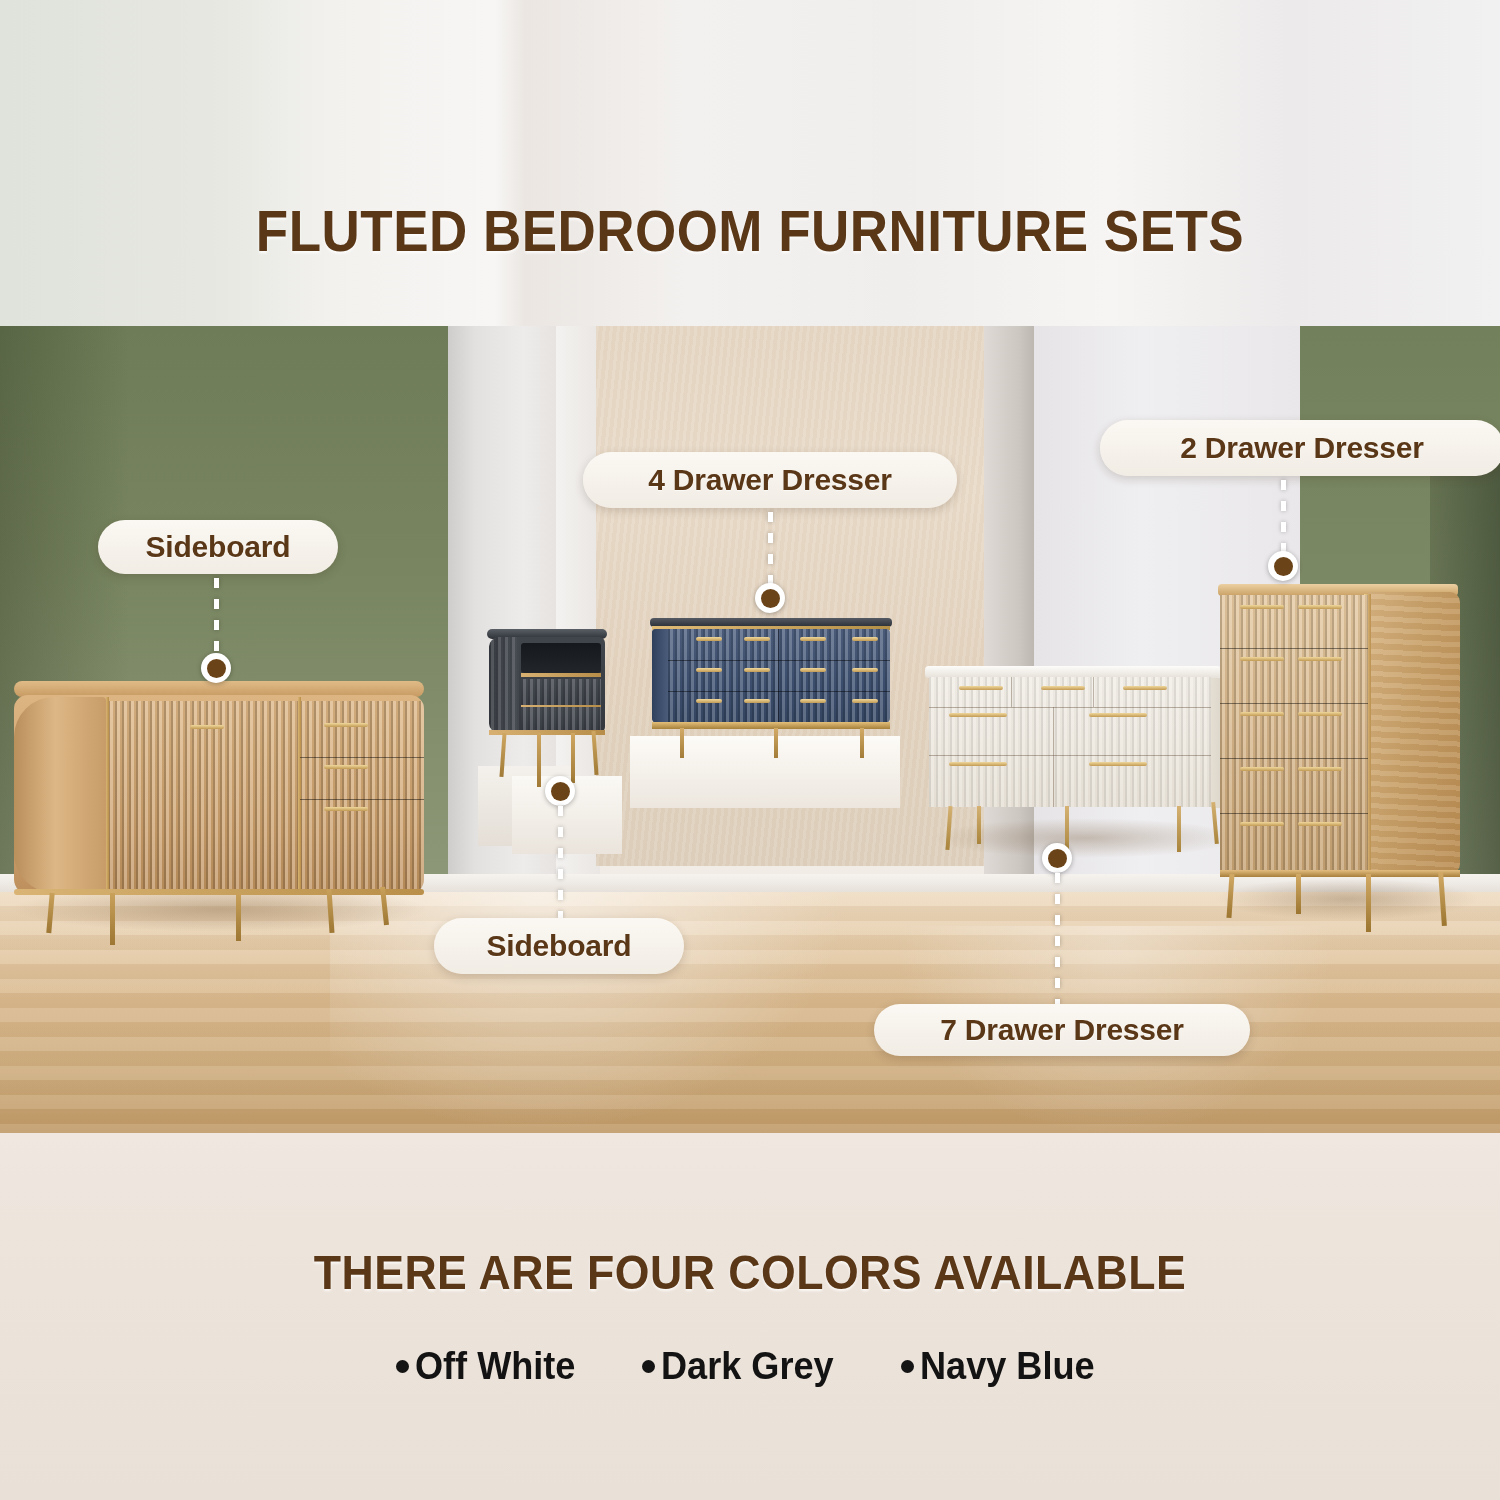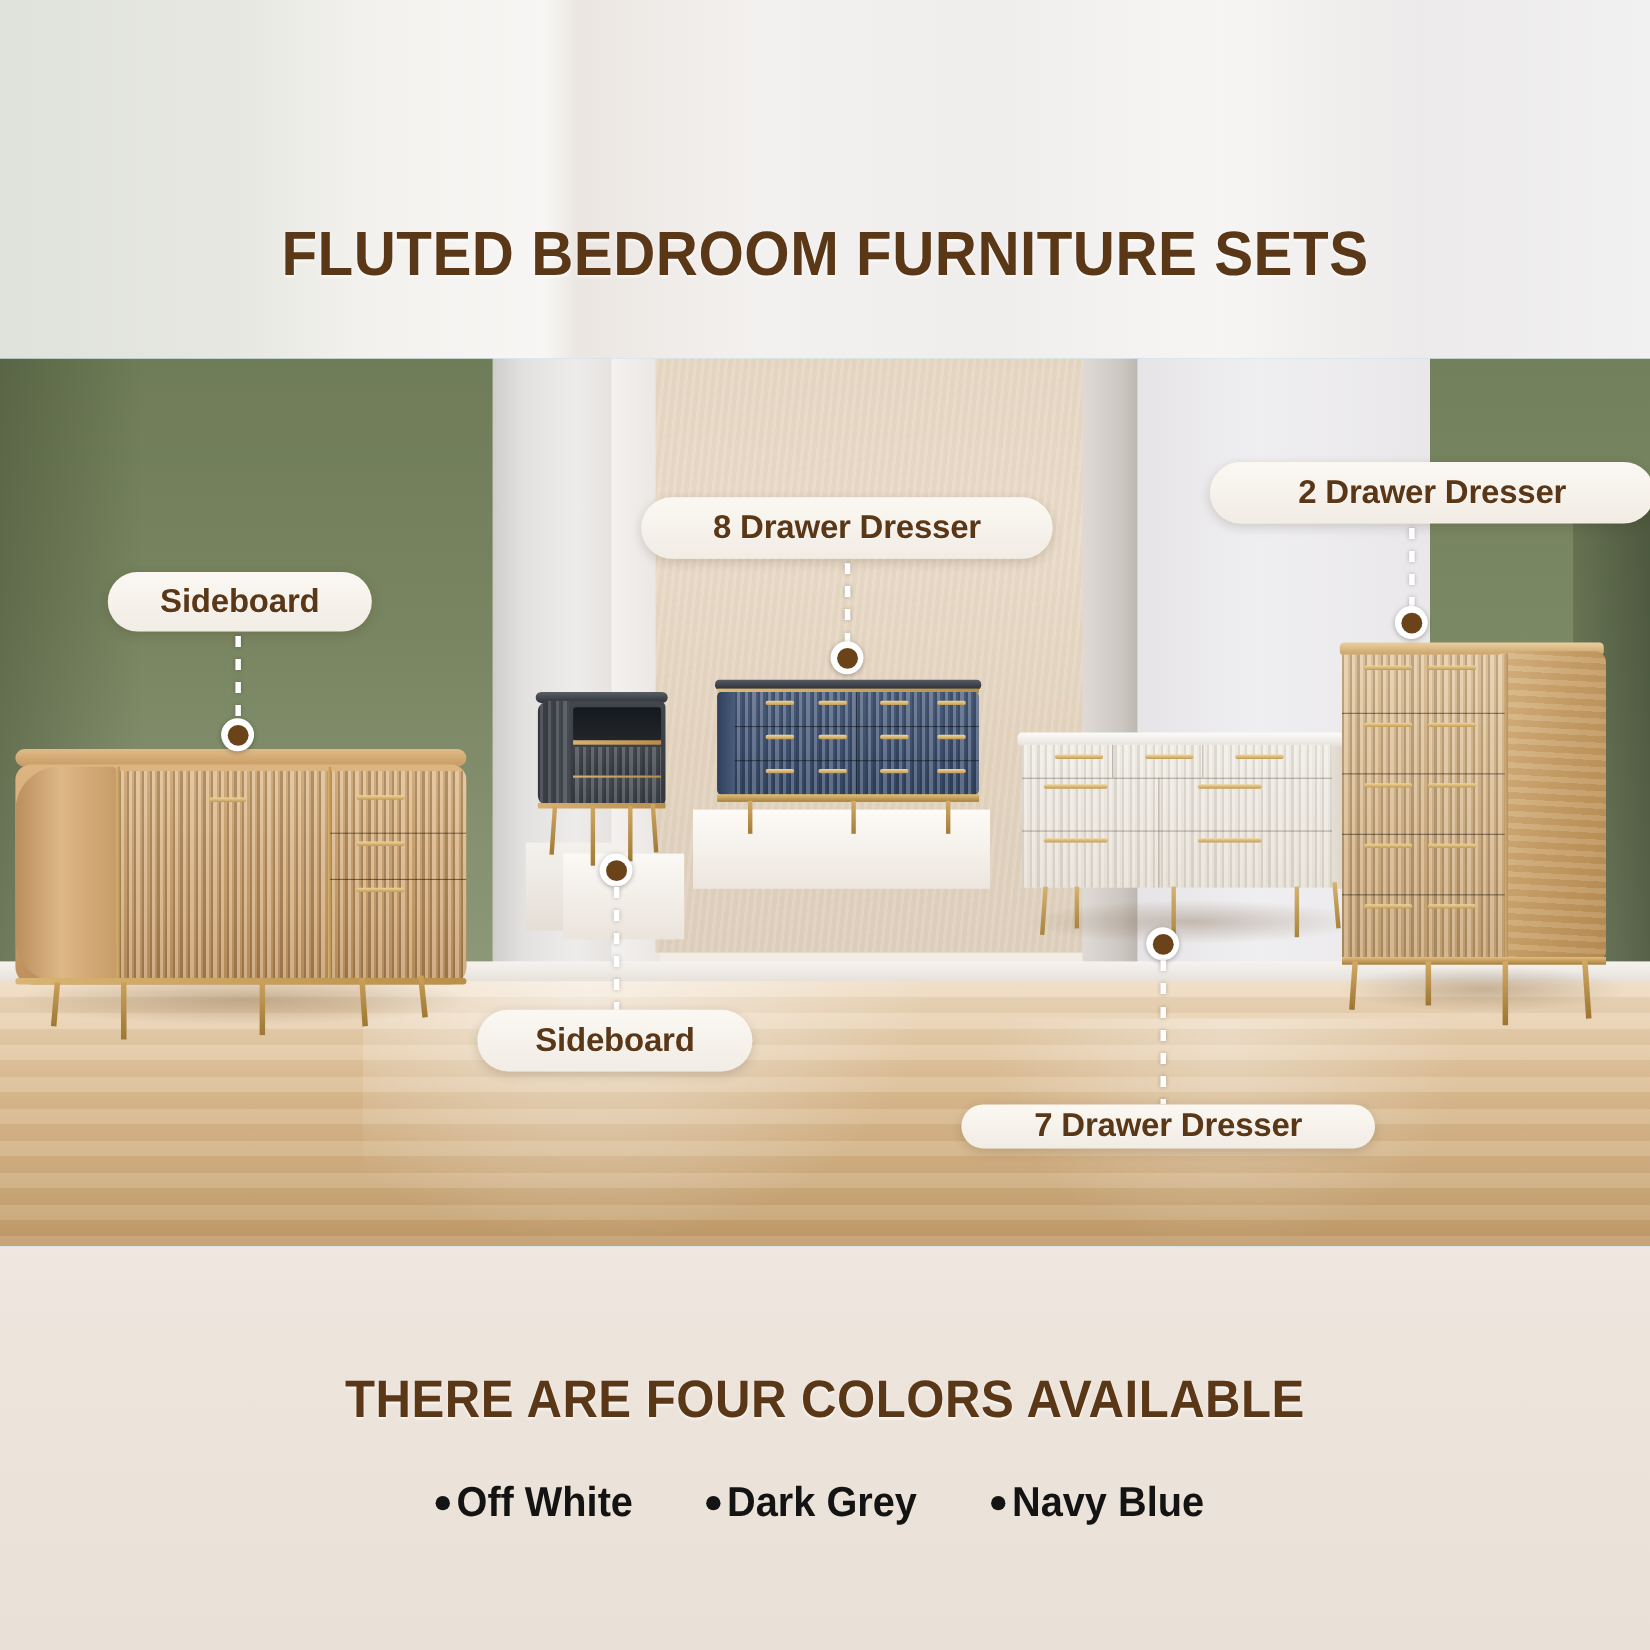--- a/index.html
+++ b/index.html
@@ -1,17 +1,17 @@
 <!DOCTYPE html>
 <html><head>
 <meta charset="utf-8">
 <style>
   html,body{margin:0;padding:0;background:#fff;}
   body{width:1500px;height:1500px;font-family:"Liberation Sans",sans-serif;overflow:hidden;}
-  .poster{position:relative;width:1500px;height:1500px;overflow:hidden;background:#7dd3fc;}
+  .poster{position:relative;width:1500px;height:1500px;overflow:hidden;background:#fca5a5;}
 
   
   .header{position:absolute;left:0;top:0;width:1500px;height:326px;
     background:linear-gradient(90deg,#dfe3db 0%,#e6e7e1 14%,#f2f1ee 22%,#f7f6f4 33%,#ebe6e2 35%,#f3f1ef 46%,#efeeec 60%,#f6f5f3 74%,#eceaea 86%,#f2f1f1 100%);}
   .header-title{position:absolute;left:0;top:198px;width:1500px;text-align:center;
     font-weight:bold;font-size:57px;letter-spacing:0.5px;color:#5a3717;
     font-family:"Liberation Sans Narrow","Liberation Sans",sans-serif;
     transform:scaleX(0.93);transform-origin:center;
     text-shadow:0 2px 3px rgba(255,255,255,.85);}
 
@@ -335,21 +335,21 @@
 
   <div class="pill" style="left:98px;top:520px;width:240px;height:54px;">
     <span>Sideboard</span>
   </div>
   <div class="dash" style="left:214px;top:578px;height:80px;"></div>
   <div class="dot" style="left:201px;top:653px;">
       <i></i>
     </div>
 
   <div class="pill" style="left:583px;top:452px;width:374px;height:56px;">
-    <span>8 Drawer Dresser</span>
+    <span>4 Drawer Dresser</span>
   </div>
   <div class="dash" style="left:768px;top:512px;height:72px;"></div>
   <div class="dot" style="left:755px;top:583px;">
       <i></i>
     </div>
 
   <div class="pill" style="left:1100px;top:420px;width:404px;height:56px;">
     <span>2 Drawer Dresser</span>
   </div>
   <div class="dash" style="left:1281px;top:480px;height:72px;"></div>
@@ -362,21 +362,21 @@
     </div>
   <div class="dash" style="left:558px;top:806px;height:112px;"></div>
   <div class="pill" style="left:434px;top:918px;width:250px;height:56px;">
     <span>Sideboard</span>
   </div>
 
   <div class="dot" style="left:1042px;top:843px;">
       <i></i>
     </div>
   <div class="dash" style="left:1055px;top:873px;height:131px;"></div>
-  <div class="pill" style="left:874px;top:1004px;width:376px;height:40px;align-items:center;">
+  <div class="pill" style="left:874px;top:1004px;width:376px;height:52px;align-items:center;">
     <span>7 Drawer Dresser</span>
   </div>
 
   <div class="footer"></div>
   <div class="footer-title">THERE ARE FOUR COLORS AVAILABLE</div>
   <div class="colors">
     <div class="color-item">
       <span class="bullet"></span>
       <span class="lbl">Off White</span>
     </div>

